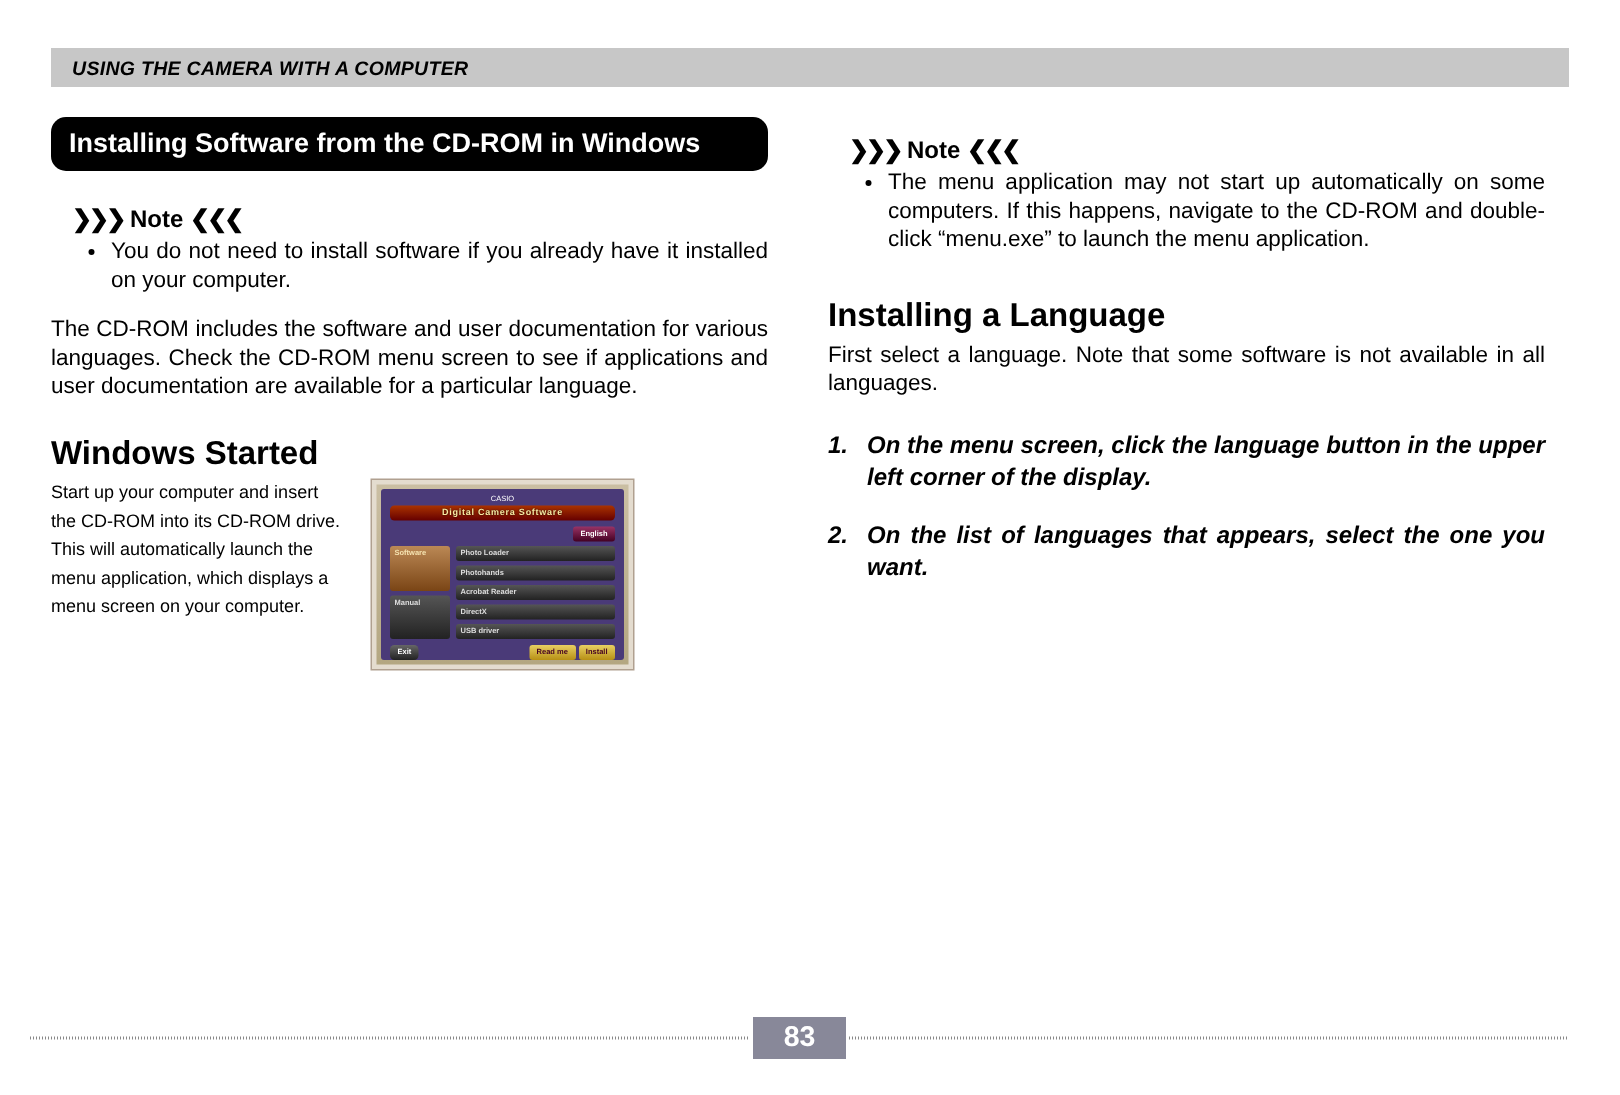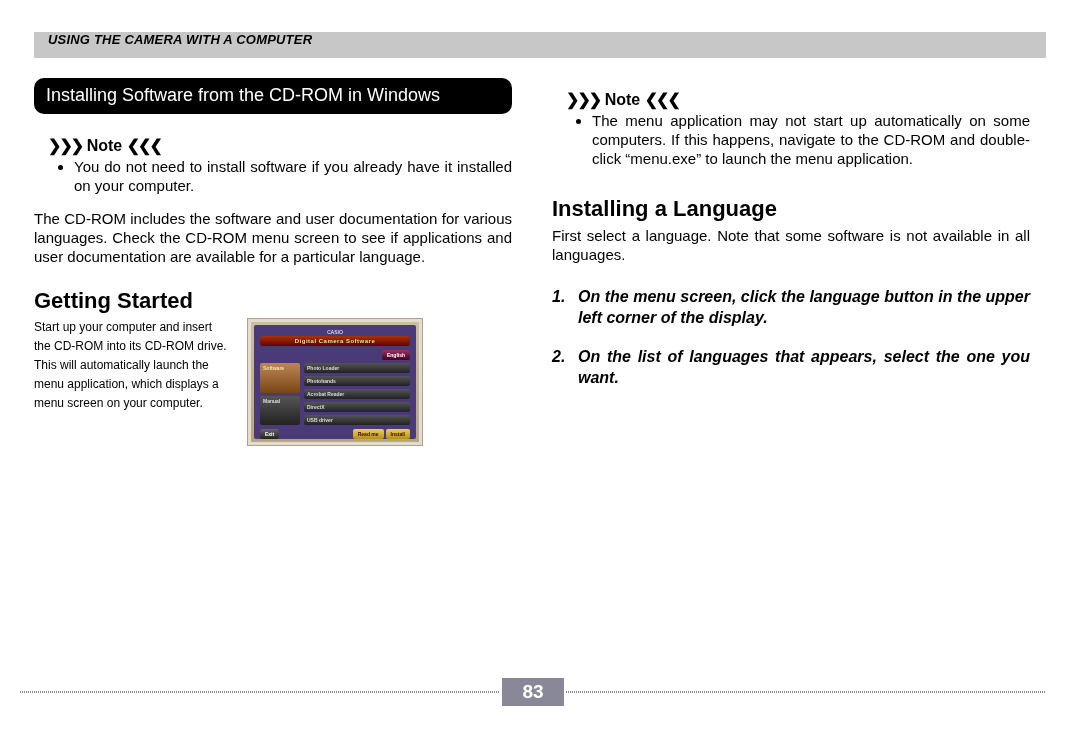--- a/index.html
+++ b/index.html
@@ -8,40 +8,40 @@
     box-sizing:border-box;
     padding:32px 34px 0 34px;
     font-family:Arial,Helvetica,sans-serif;
     color:#000;
     position:relative;
   }
   .top-bar{
     background:#c7c7c7;
     height:26px;
     display:flex;
-    align-items:flex-start;
+    align-items:center;
     padding-left:14px;
     font-weight:bold;
     font-style:italic;
     font-size:13px;
     letter-spacing:0.2px;
     color:#000;
     margin-bottom:20px;
   }
   .columns{
     display:flex;
     gap:40px;
   }
   .col{
     width:478px;
   }
   .pill-title{
     background:#000;
     color:#fff;
-    font-weight:normal;
+    font-weight:bold;
     font-size:18px;
     line-height:22px;
     padding:6px 12px 8px 12px;
     border-radius:10px;
     margin-bottom:22px;
   }
   .body-text{
     font-size:15px;
     line-height:19px;
     text-align:justify;
@@ -198,21 +198,21 @@
       <span class="chev">❯❯❯</span>
       <span>Note</span>
       <span class="chev">❮❮❮</span>
     </div>
     <ul class="note-list">
       <li>You do not need to install software if you already have it installed on your computer.</li>
     </ul>
 
     <div class="body-text">The CD-ROM includes the software and user documentation for various languages. Check the CD-ROM menu screen to see if applications and user documentation are available for a particular language.</div>
 
-    <div class="h2">Getting Started</div>
+    <div class="h2">Windows Started</div>
 
     <div class="gs-wrap">
       <div class="gs-text">Start up your computer and insert the CD-ROM into its CD-ROM drive. This will automatically launch the menu application, which displays a menu screen on your computer.</div>
 
       <div class="thumb">
         <div class="thumb-inner">
           <div class="thumb-brand">CASIO</div>
           <div class="thumb-title">Digital Camera Software</div>
           <div style="display:flex;justify-content:flex-end;margin-bottom:3px;">
             <div class="thumb-act" style="background:linear-gradient(#936,#402);color:#fff;">English</div>

